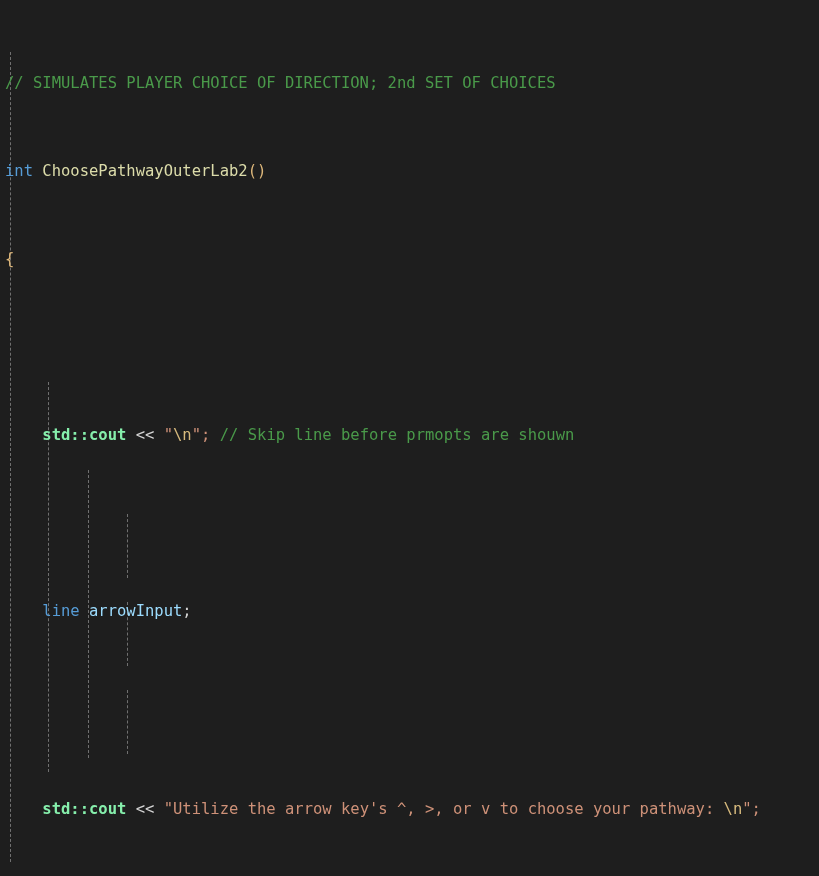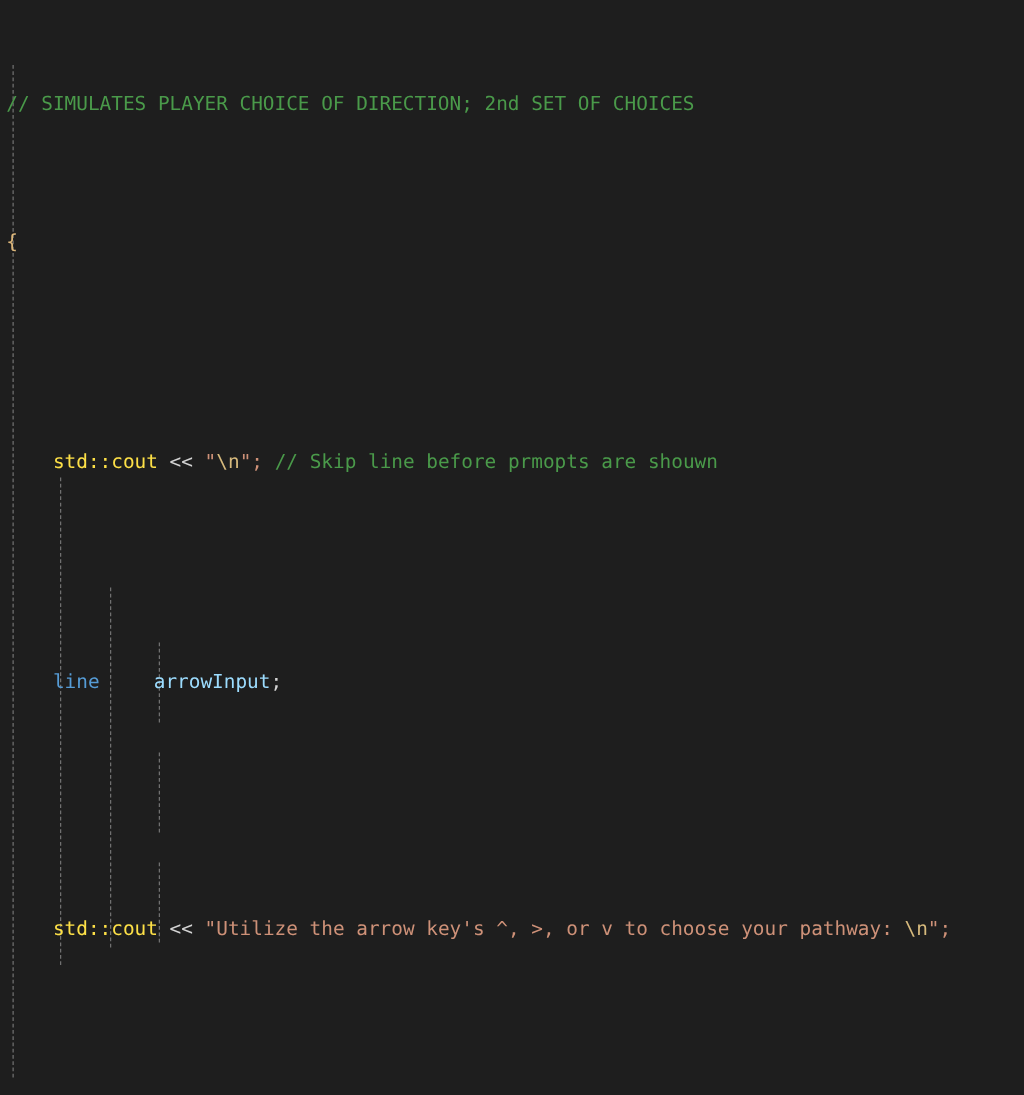--- a/index.html
+++ b/index.html
@@ -47,25 +47,25 @@
   }
   .line {
     height: 22px;
     padding-left: 5px;
     white-space: pre;
   }
   
   .cmt  { color: #4a9a4a; }
   .typ  { color: #569cd6; }
   .fn   { color: #dcdcaa; }
-  .var  { color: #9cdcfe; margin-left: 34px; }
+  .var  { color: #9cdcfe; }
   .str  { color: #ce9178; }
   .esc  { color: #d7ba7d; }
   .op   { color: #d4d4d4; }
-  .pln  { color: #fde047; }
+  .pln  { color: #86efac; font-weight: bold; }
   .br1  { color: #dcb67a; }
   .pn   { color: #d4d4d4; }
 </style>
 </head>
 <body>
 
 <div id="editor">
 
   <div class="guides">
     <div class="guide" style="left:10px; top:52px; height:810px;"></div>
@@ -73,20 +73,21 @@
     <div class="guide" style="left:88px; top:470px; height:288px;"></div>
     <div class="guide" style="left:127px; top:514px; height:64px;"></div>
     <div class="guide" style="left:127px; top:602px; height:64px;"></div>
     <div class="guide" style="left:127px; top:690px; height:64px;"></div>
   </div>
 
   <div class="code">
 
     <div class="line"><span class="cmt">// SIMULATES PLAYER CHOICE OF DIRECTION; 2nd SET OF CHOICES</span></div>
 
+    <div class="line"><span class="typ">int</span><span class="pln"> </span><span class="fn">ChoosePathwayOuterLab2</span><span class="br1">()</span></div>
 
     <div class="line"><span class="br1">{</span></div>
 
     <div class="line"> </div>
 
     <div class="line">    <span class="pln">std::cout</span> <span class="op">&lt;&lt;</span> <span class="str">"</span><span class="esc">\n</span><span class="str">";</span> <span class="cmt">// Skip line before prmopts are shouwn</span></div>
 
     <div class="line"> </div>
 
     <div class="line">    <span class="typ">line</span> <span class="var">arrowInput</span><span class="pn">;</span></div>

